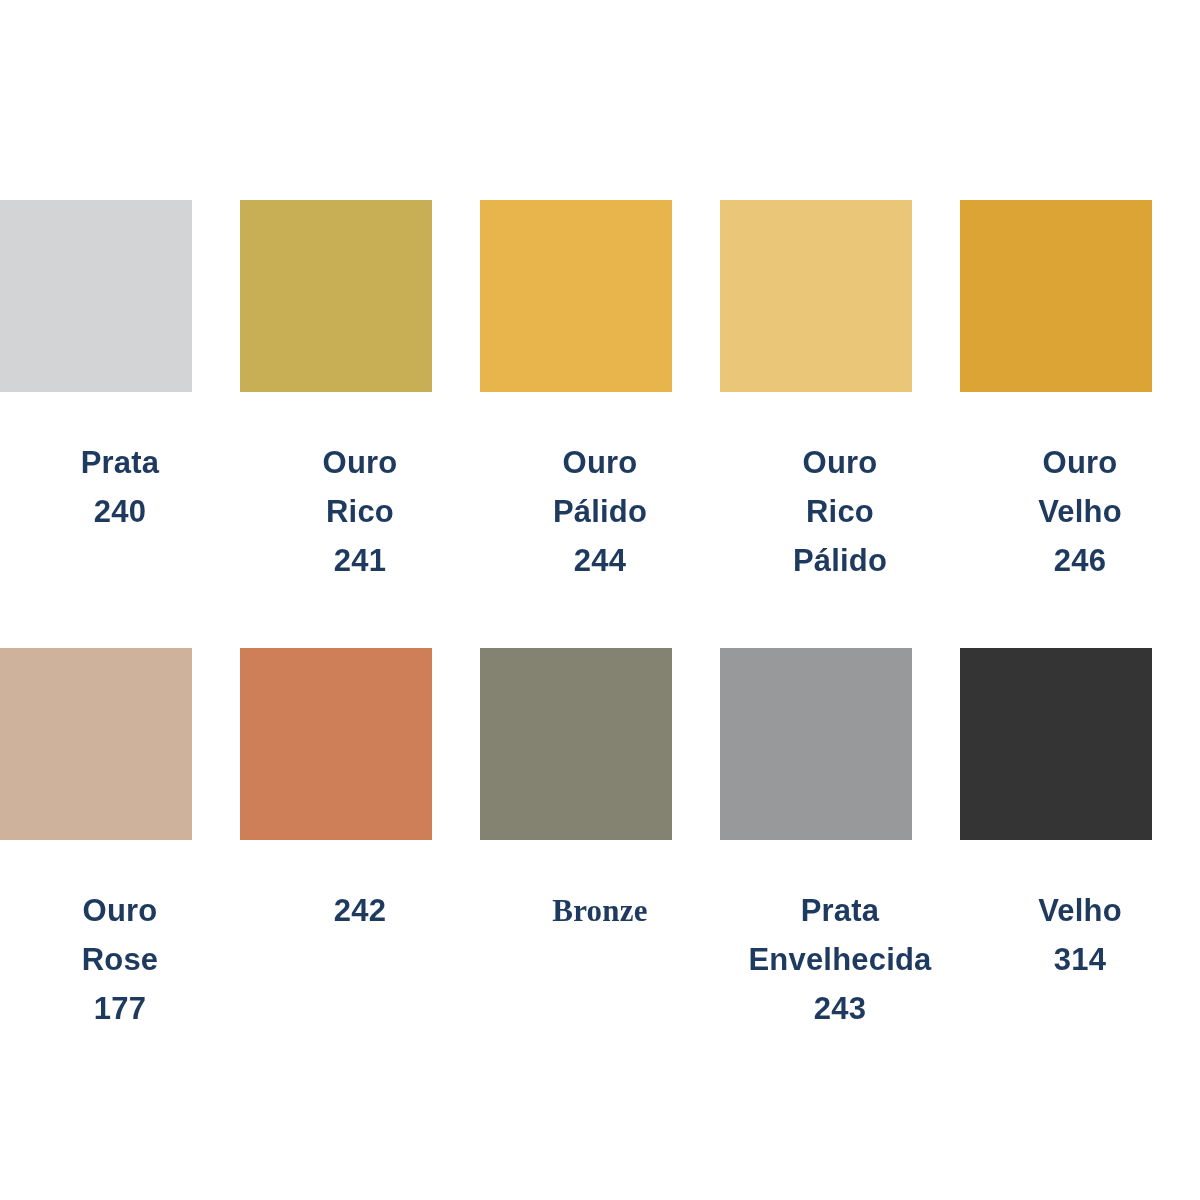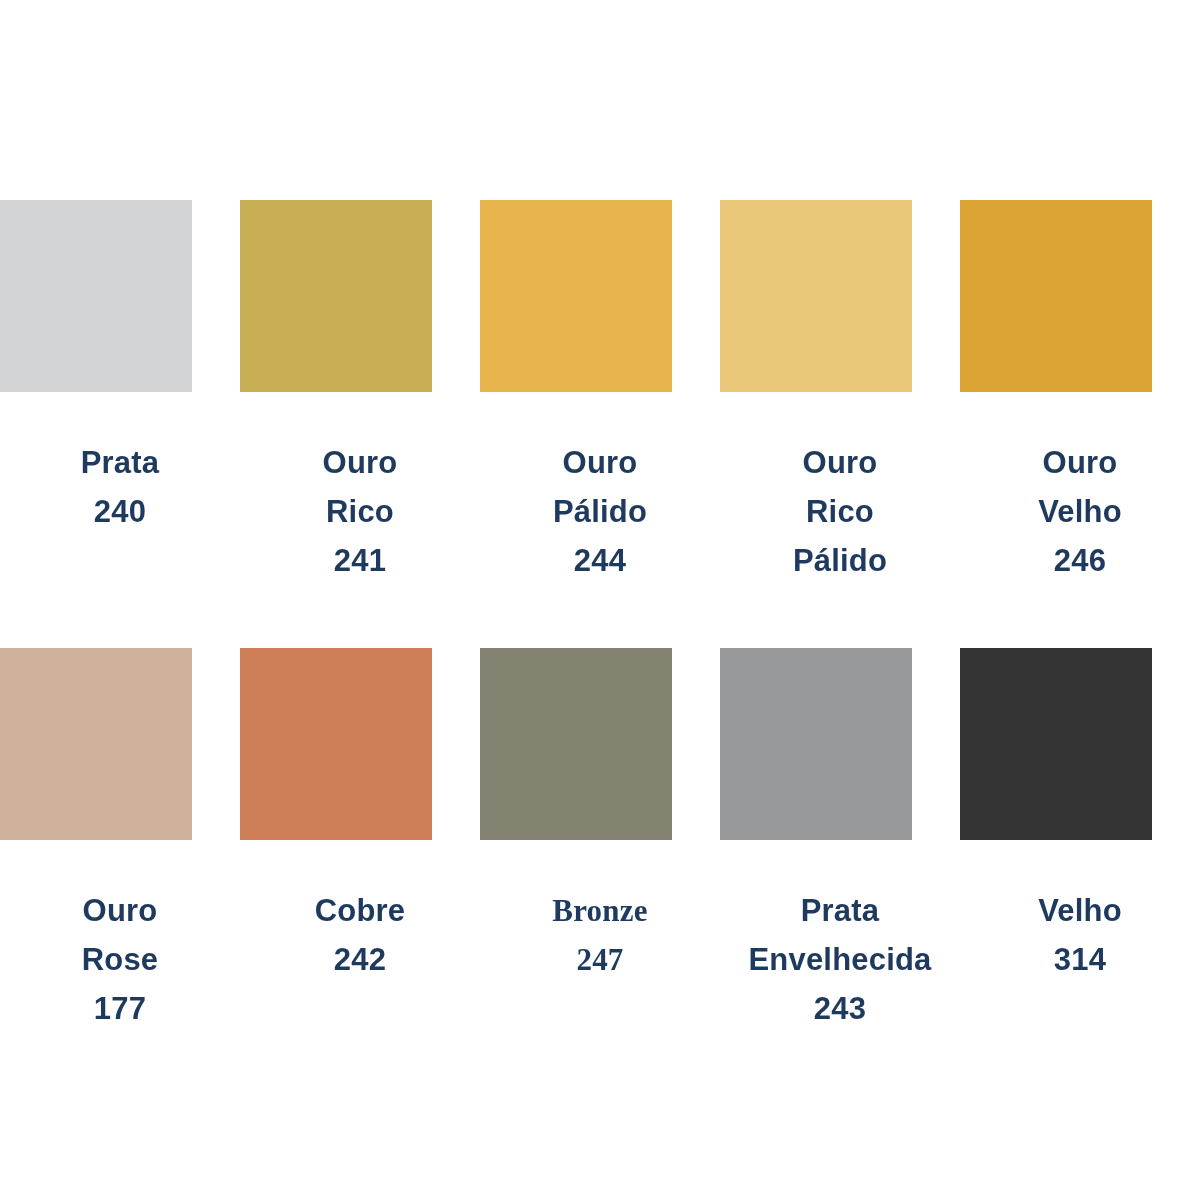--- a/index.html
+++ b/index.html
@@ -131,30 +131,28 @@
         <div class="swatch-caption" style="color: rgb(31, 58, 95);">
           <span class="caption-line">Ouro</span>
           <span class="caption-line">Rose</span>
           <span class="caption-line">177</span>
         </div>
       </div>
 
       <div class="swatch-cell">
         <div class="swatch-chip" style="background-color: rgb(206, 127, 88);"></div>
         <div class="swatch-caption" style="color: rgb(31, 58, 95);">
-          <span class="caption-line">Cobre</span>
           <span class="caption-line">242</span>
         </div>
       </div>
 
       <div class="swatch-cell">
         <div class="swatch-chip" style="background-color: rgb(132, 130, 113);"></div>
         <div class="swatch-caption" style="color: rgb(31, 58, 95); font-family: Liberation Serif, serif;">
           <span class="caption-line">Bronze</span>
-          <span class="caption-line">247</span>
         </div>
       </div>
 
       <div class="swatch-cell">
         <div class="swatch-chip" style="background-color: rgb(152, 153, 155);"></div>
         <div class="swatch-caption" style="color: rgb(31, 58, 95);">
           <span class="caption-line">Prata</span>
           <span class="caption-line">Envelhecida</span>
           <span class="caption-line">243</span>
         </div>

